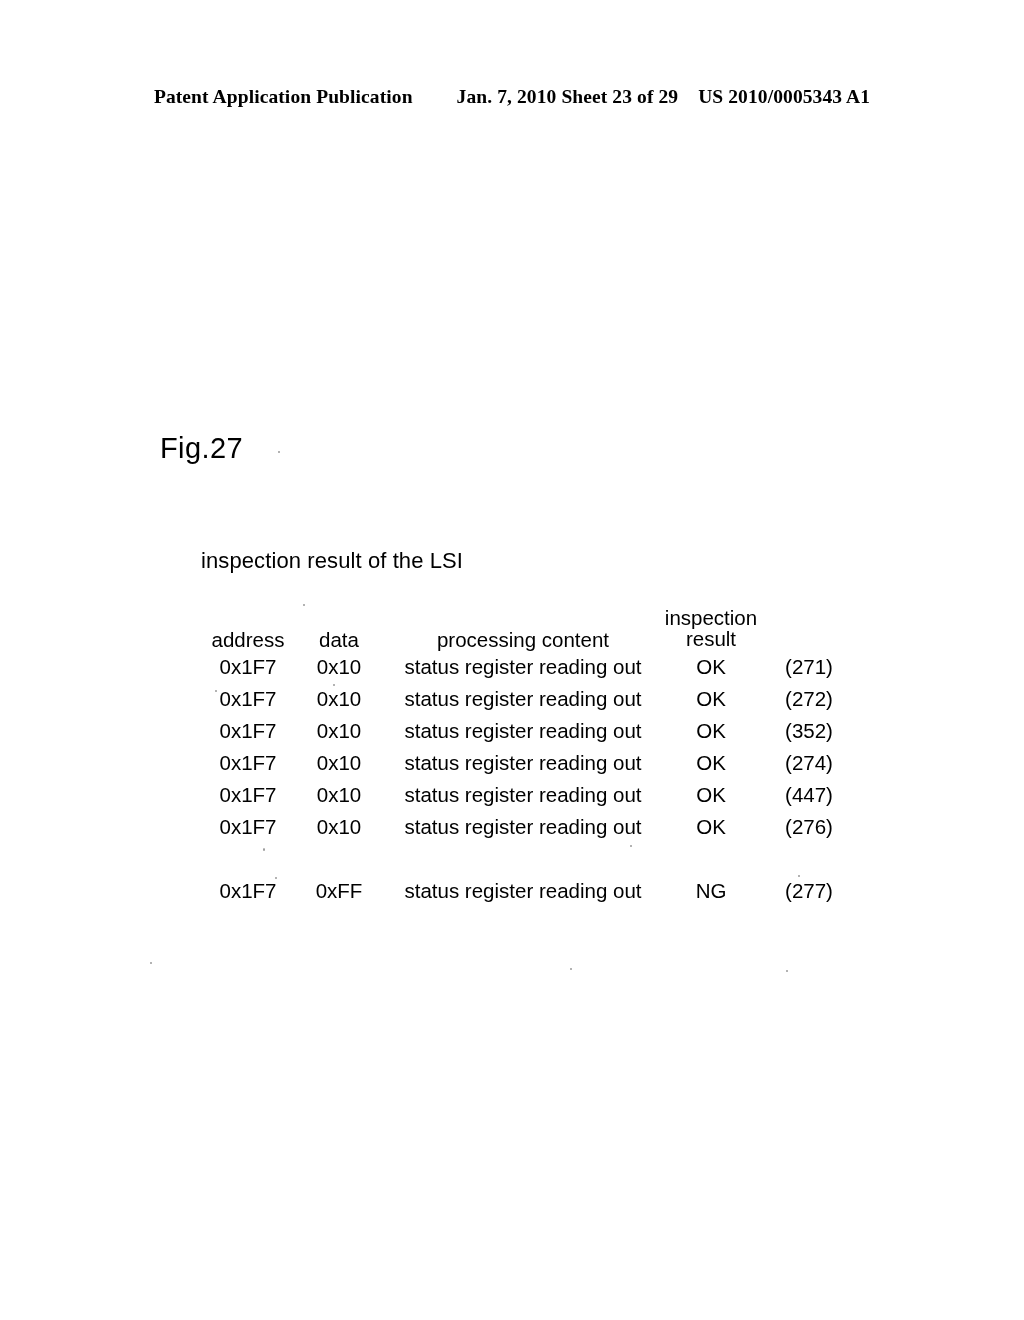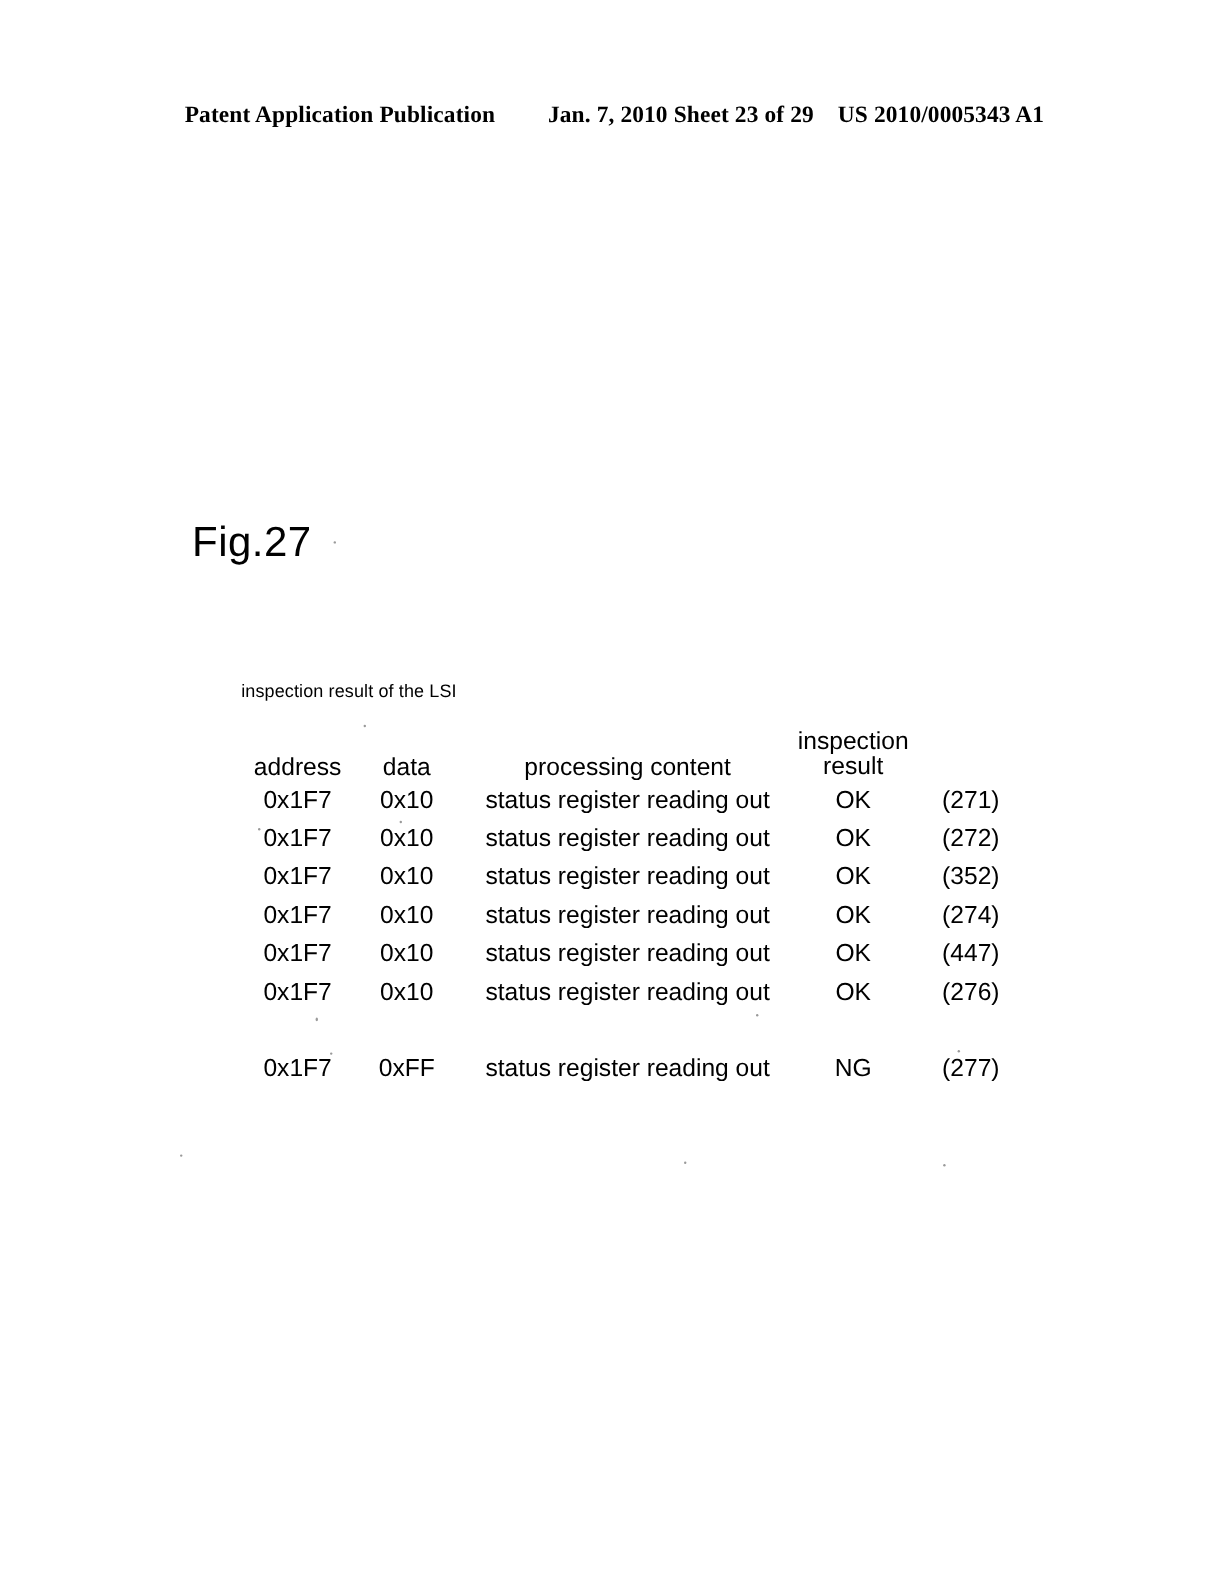--- a/index.html
+++ b/index.html
@@ -34,31 +34,31 @@
   .page-header .hdr-pub      { margin-right: 44px; }
   .page-header .hdr-date     { margin-right: 5px; }
   .page-header .hdr-sheet    { margin-right: 20px; }
   .page-header .hdr-docnum   { }
 
   
   .fig-label {
     position: absolute;
     top: 432px;
     left: 160px;
-    font-size: 35px;
+    font-size: 29px;
     letter-spacing: 0.4px;
     font-family: "Liberation Sans", sans-serif;
   }
 
   
   .fig-caption {
     position: absolute;
-    top: 568px;
+    top: 548px;
     left: 201px;
-    font-size: 15px;
+    font-size: 22px;
     letter-spacing: 0.1px;
   }
 
   
   .table-wrap {
     position: absolute;
     top: 598px;
     left: 200px;
     width: 660px;
   }

